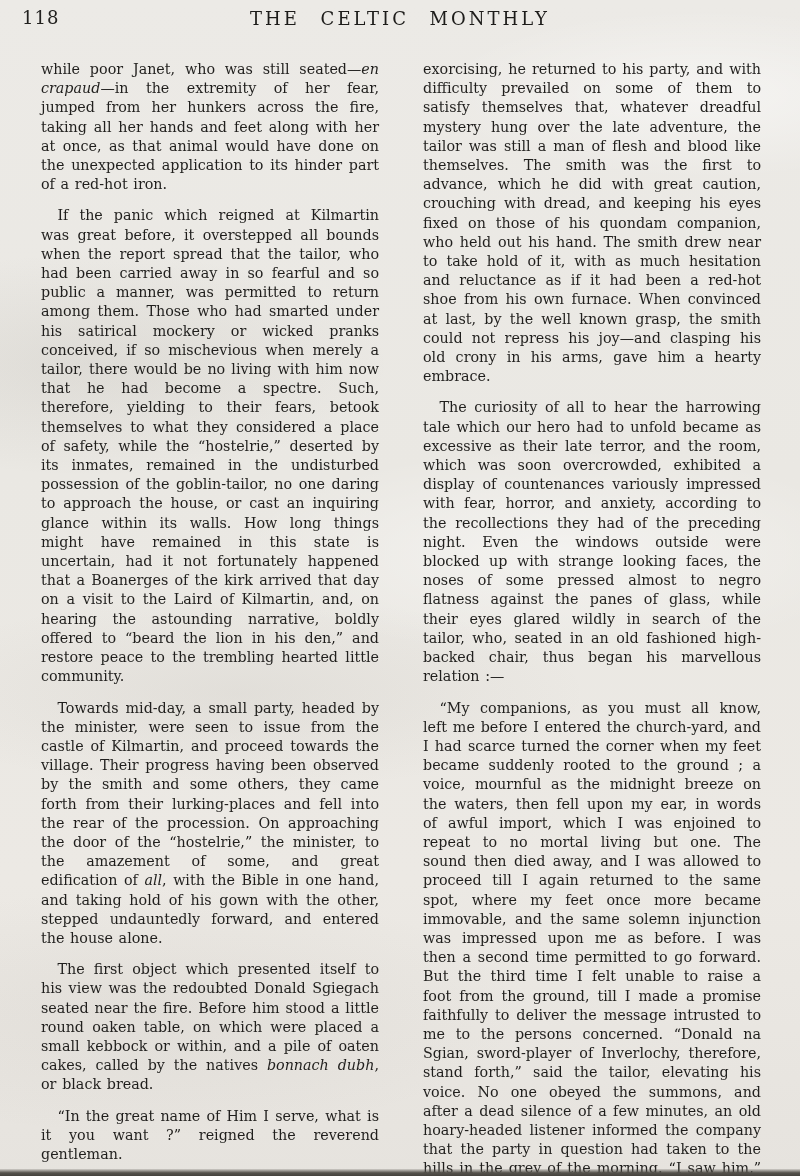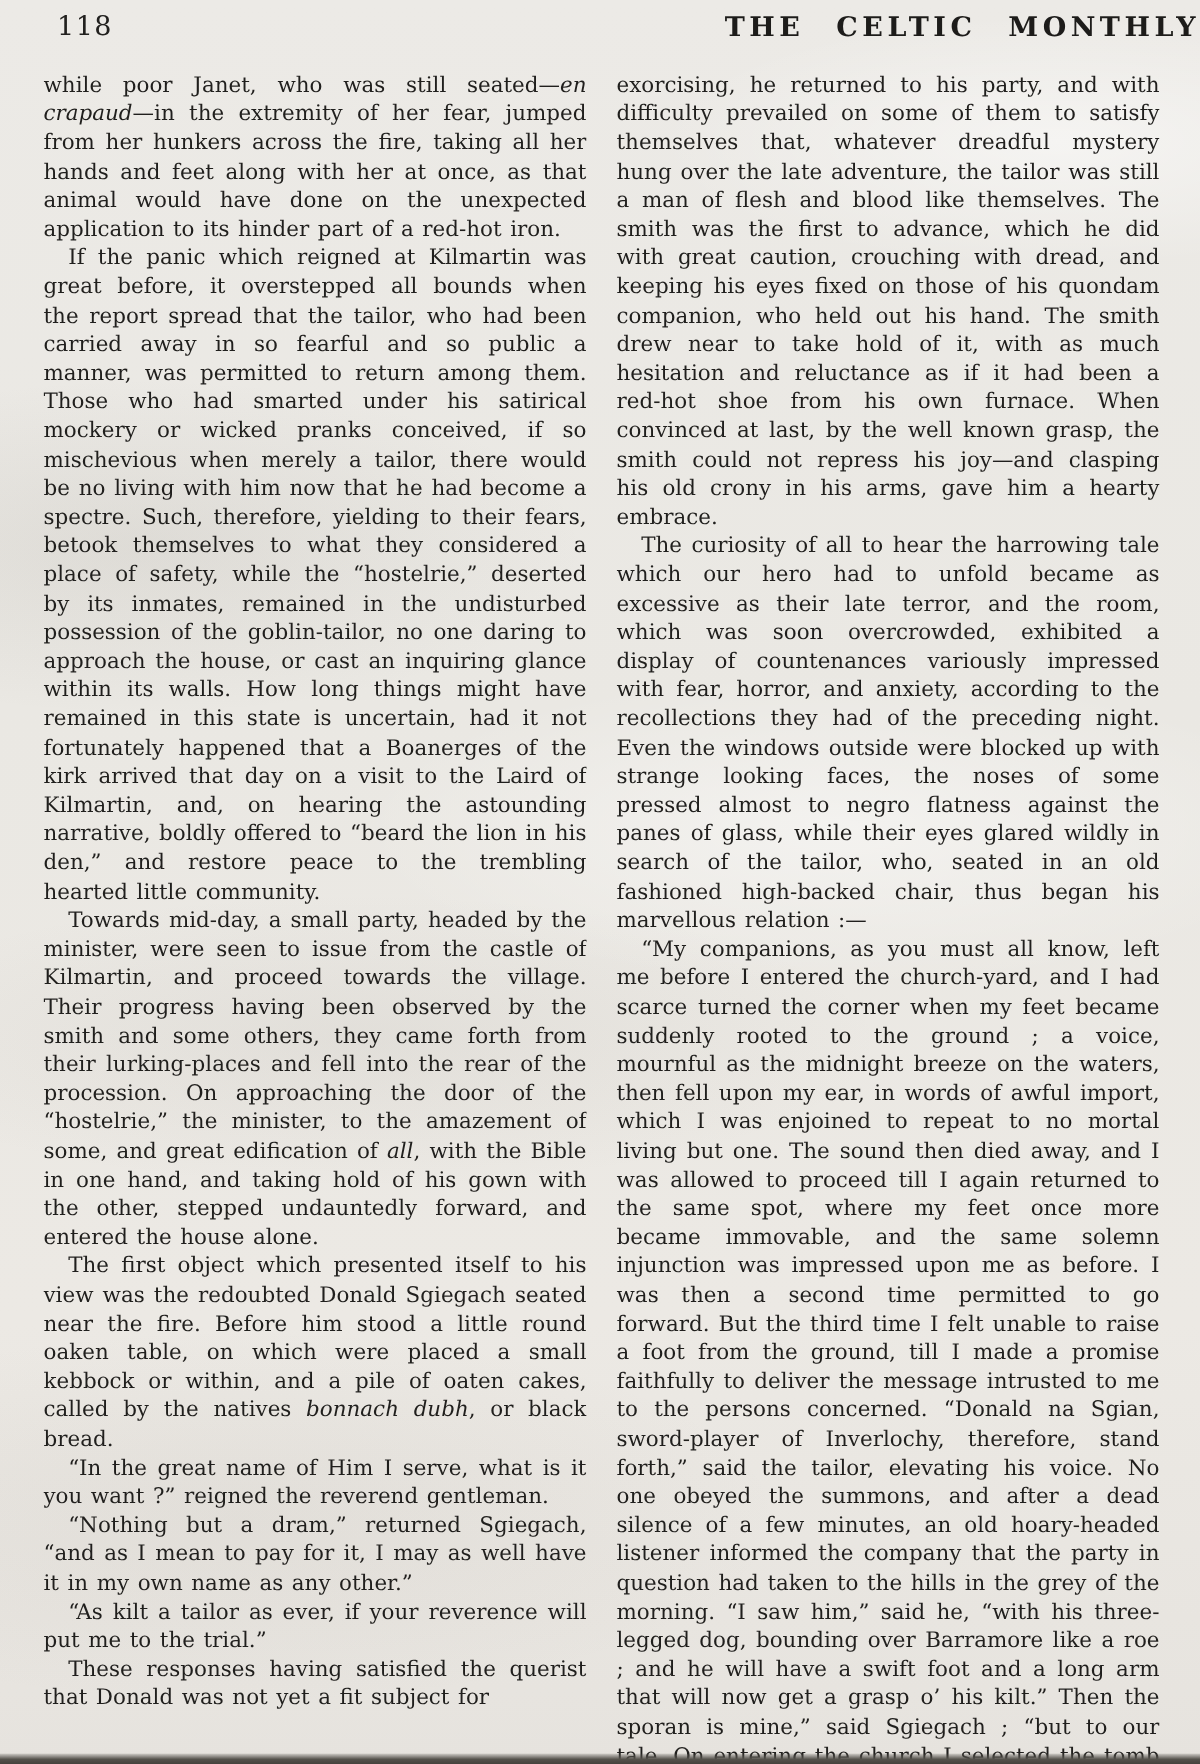--- a/index.html
+++ b/index.html
@@ -31,51 +31,51 @@
     height: 7px;
     background: linear-gradient(180deg, rgba(90,86,80,0.15), #55524c 55%, #45423d);
   }
   .header {
     position: relative;
     height: 34px;
     padding-top: 8px;
   }
   .page-number {
     position: absolute;
-    left: 38px;
+    left: 22px;
     top: 7px;
     font-size: 18px;
     letter-spacing: 1px;
     color: #22211f;
   }
   .page-title {
-    text-align: right;
+    text-align: center;
     font-size: 18px;
-    font-weight: bold;
+    font-weight: normal;
     letter-spacing: 3px;
     word-spacing: 12px;
     color: #1d1c1a;
   }
   .columns {
     display: flex;
     gap: 20px;
     padding: 6px 27px 0 29px;
     height: 1126px;
     overflow: hidden;
   }
   .column {
     flex: 1 1 50%;
     text-align: justify;
     font-size: 14.3px;
     line-height: 19.2px;
     word-spacing: 0.08em;
     overflow: hidden;
   }
   .para {
-    margin: 0;
+    margin: 12px;
     text-indent: 0;
   }
   .para.indent {
     text-indent: 1.15em;
   }
   .para i {
     font-style: italic;
   }
 </style>
 </head>

